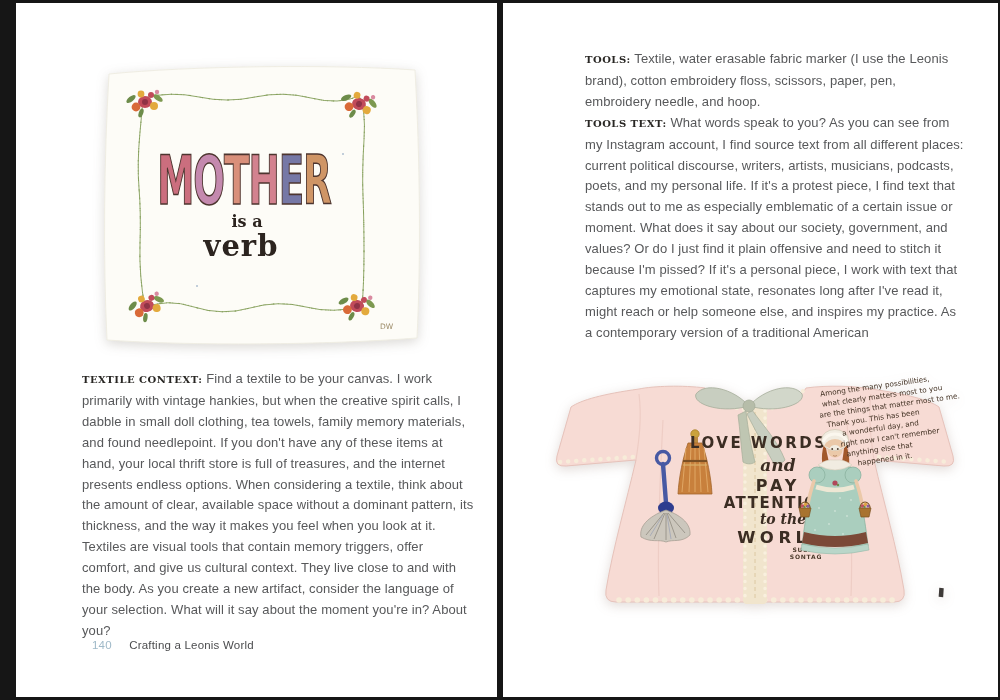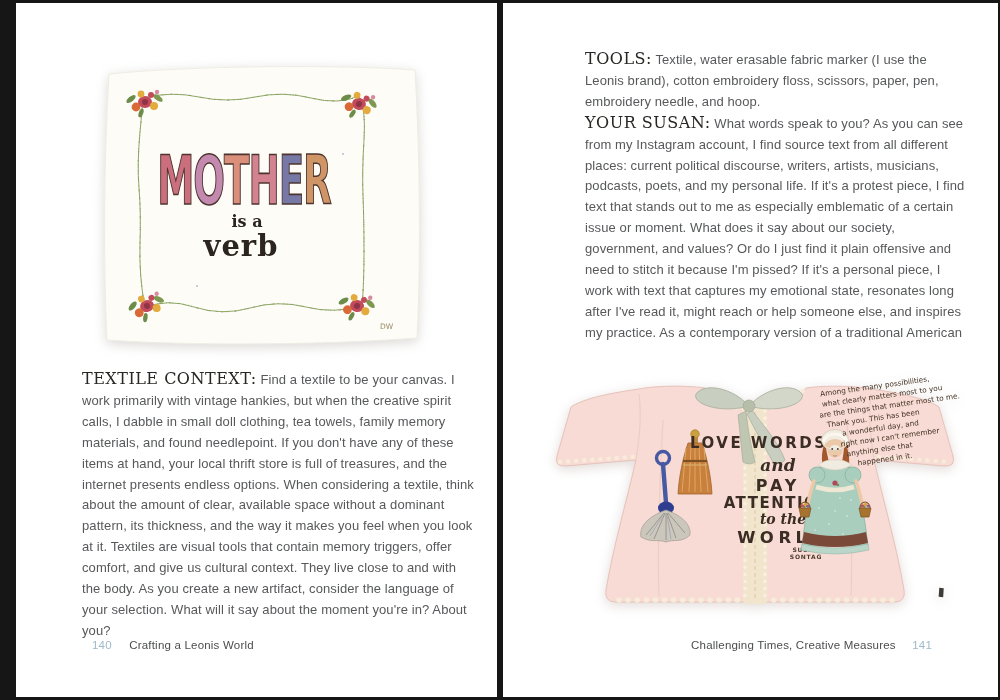--- a/index.html
+++ b/index.html
@@ -21,22 +21,22 @@
 
   .body-text {
     position:absolute; margin:0;
     font-size:13px; line-height:20.9px; color:#57585a;
     letter-spacing:.1px;
   }
   .left-copy  { left:66px; top:366px; width:392px; }
   .right-copy { left:82px; top:46px;  width:380px; }
   .right-copy p { margin:0; }
   .lead {
-    font-family:"DejaVu Serif", serif; font-weight:normal;
-    color:#29272424; color:#292724; font-size:16px; letter-spacing:.5px;
+    font-family:"DejaVu Serif", serif; font-weight:bold;
+    color:#29272424; color:#292724; font-size:10px; letter-spacing:.5px;
   }
 
   .footer { position:absolute; top:636px; font-size:11.5px; color:#4c4d4f; letter-spacing:.2px; }
   .footer-left { left:76px; }
   .footer-right { right:66px; text-align:right; }
   .pagenum { color:#9fb9c8; }
   .footer-left .pagenum { margin-right:14px; }
   .footer-right .pagenum { margin-left:13px; }
 </style>
 </head>
@@ -105,21 +105,21 @@
   <div class="gutter"></div>
 
   <div class="page page-right">
 
     <div class="body-text right-copy">
       <p>
         <span class="lead">TOOLS:</span>
         <span>Textile, water erasable fabric marker (I use the Leonis brand), cotton embroidery floss, scissors, paper, pen, embroidery needle, and hoop.</span>
       </p>
       <p>
-        <span class="lead">YOUR SUSAN:</span>
+        <span class="lead">TOOLS TEXT:</span>
         <span>What words speak to you? As you can see from my Instagram account, I find source text from all different places: current political discourse, writers, artists, musicians, podcasts, poets, and my personal life. If it's a protest piece, I find text that stands out to me as especially emblematic of a certain issue or moment. What does it say about our society, government, and values? Or do I just find it plain offensive and need to stitch it because I'm pissed? If it's a personal piece, I work with text that captures my emotional state, resonates long after I've read it, might reach or help someone else, and inspires my practice. As a contemporary version of a traditional American</span>
       </p>
     </div>
 
     <figure class="shirt-figure">
       <svg width="425" height="275" viewBox="0 0 425 275">
 
         <path d="M 162,40 C 140,37 110,38 96,41 C 60,46 38,52 28,59 L 14,108 Q 11,119 23,118 L 93,112
              C 83,155 70,200 63,242 Q 61,254 73,254 L 351,254 Q 363,254 361,242 C 354,200 341,155 331,112
              L 401,118 Q 413,119 410,108 L 396,59 C 386,52 364,46 328,41 C 314,38 284,37 263,40
@@ -254,19 +254,15 @@
           <text x="-6" y="42">a wonderful day, and</text>
           <text x="2" y="52.5">right now I can't remember</text>
           <text x="-10" y="63">anything else that</text>
           <text x="-6" y="73.5">happened in it.</text>
         </g>
 
         <rect x="396" y="240" width="4.5" height="9" fill="#3e3a38" transform="rotate(4 398 244)"></rect>
       </svg>
     </figure>
 
-    <footer class="footer footer-right">
-      <span>Challenging Times, Creative Measures</span>
-      <span class="pagenum">141</span>
-    </footer>
   </div>
 
 </div>
 
 </body></html>

